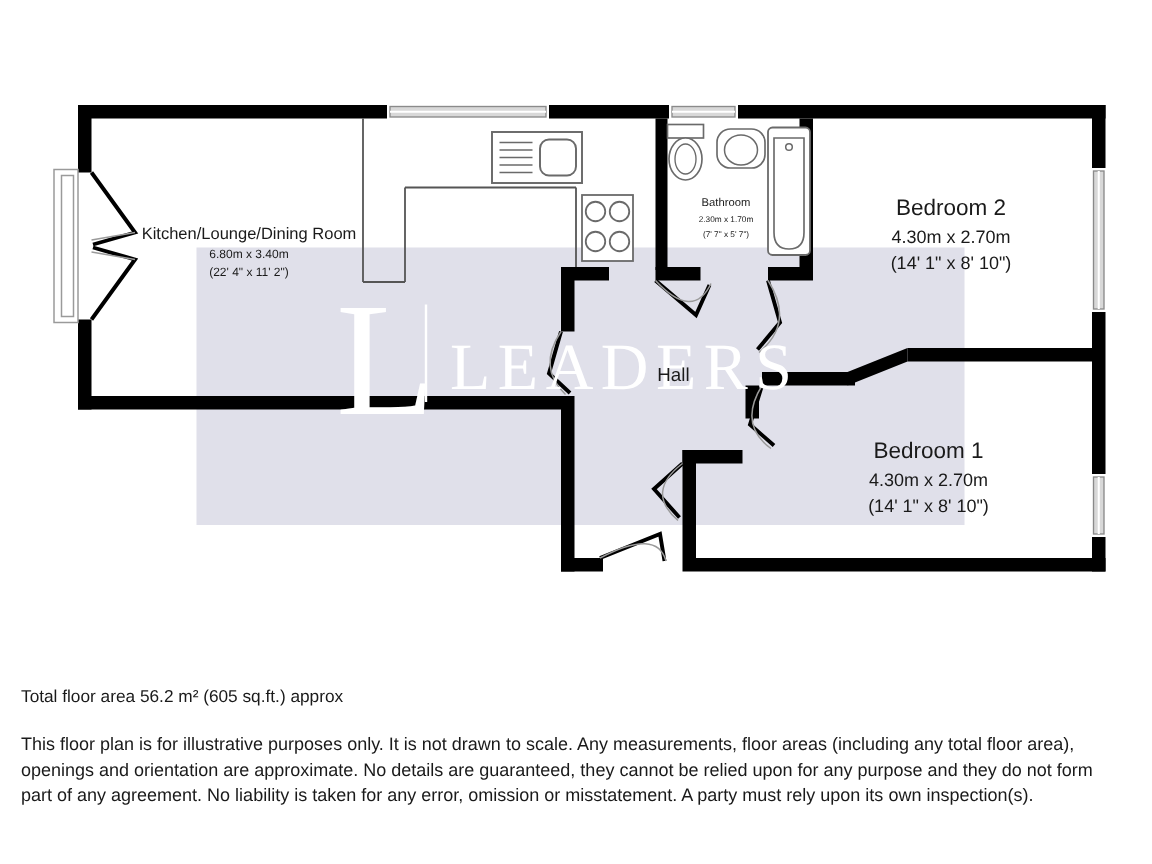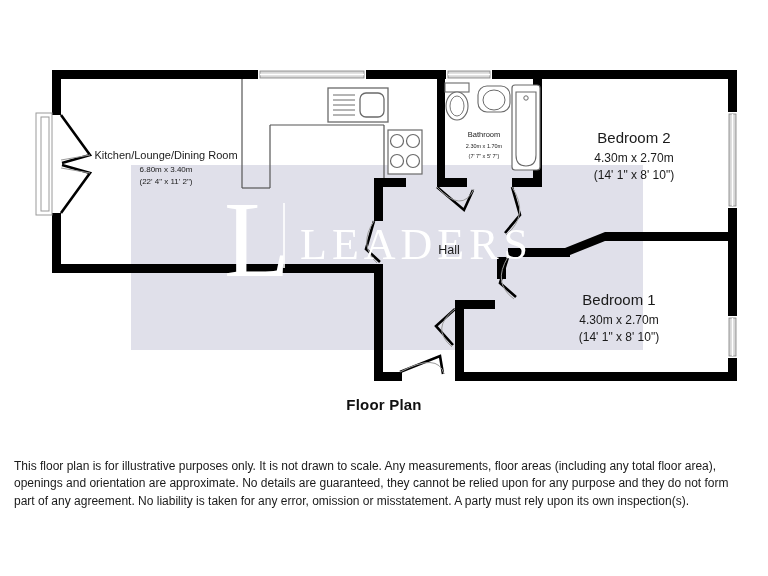--- a/index.html
+++ b/index.html
@@ -283,20 +283,20 @@
         <text class="room-dim-lg" x="619" y="324" text-anchor="middle">4.30m x 2.70m</text>
         <text class="room-dim-lg" x="619" y="341" text-anchor="middle">(14' 1" x 8' 10")</text>
       </g>
 
       <g>
         <text class="hall-label" x="449" y="254" text-anchor="middle">Hall</text>
       </g>
 
     </svg>
 
-    <div class="plan-title">Floor Plan</div>
   </div>
 
   <div class="footer">
+    <div class="area">Total floor area 56.2 m² (605 sq.ft.) approx</div>
     <div class="disclaimer">This floor plan is for illustrative purposes only. It is not drawn to scale. Any measurements, floor areas (including any total floor area), openings and orientation are approximate. No details are guaranteed, they cannot be relied upon for any purpose and they do not form part of any agreement. No liability is taken for any error, omission or misstatement. A party must rely upon its own inspection(s).</div>
   </div>
 
 </div>
 
 </body></html>

